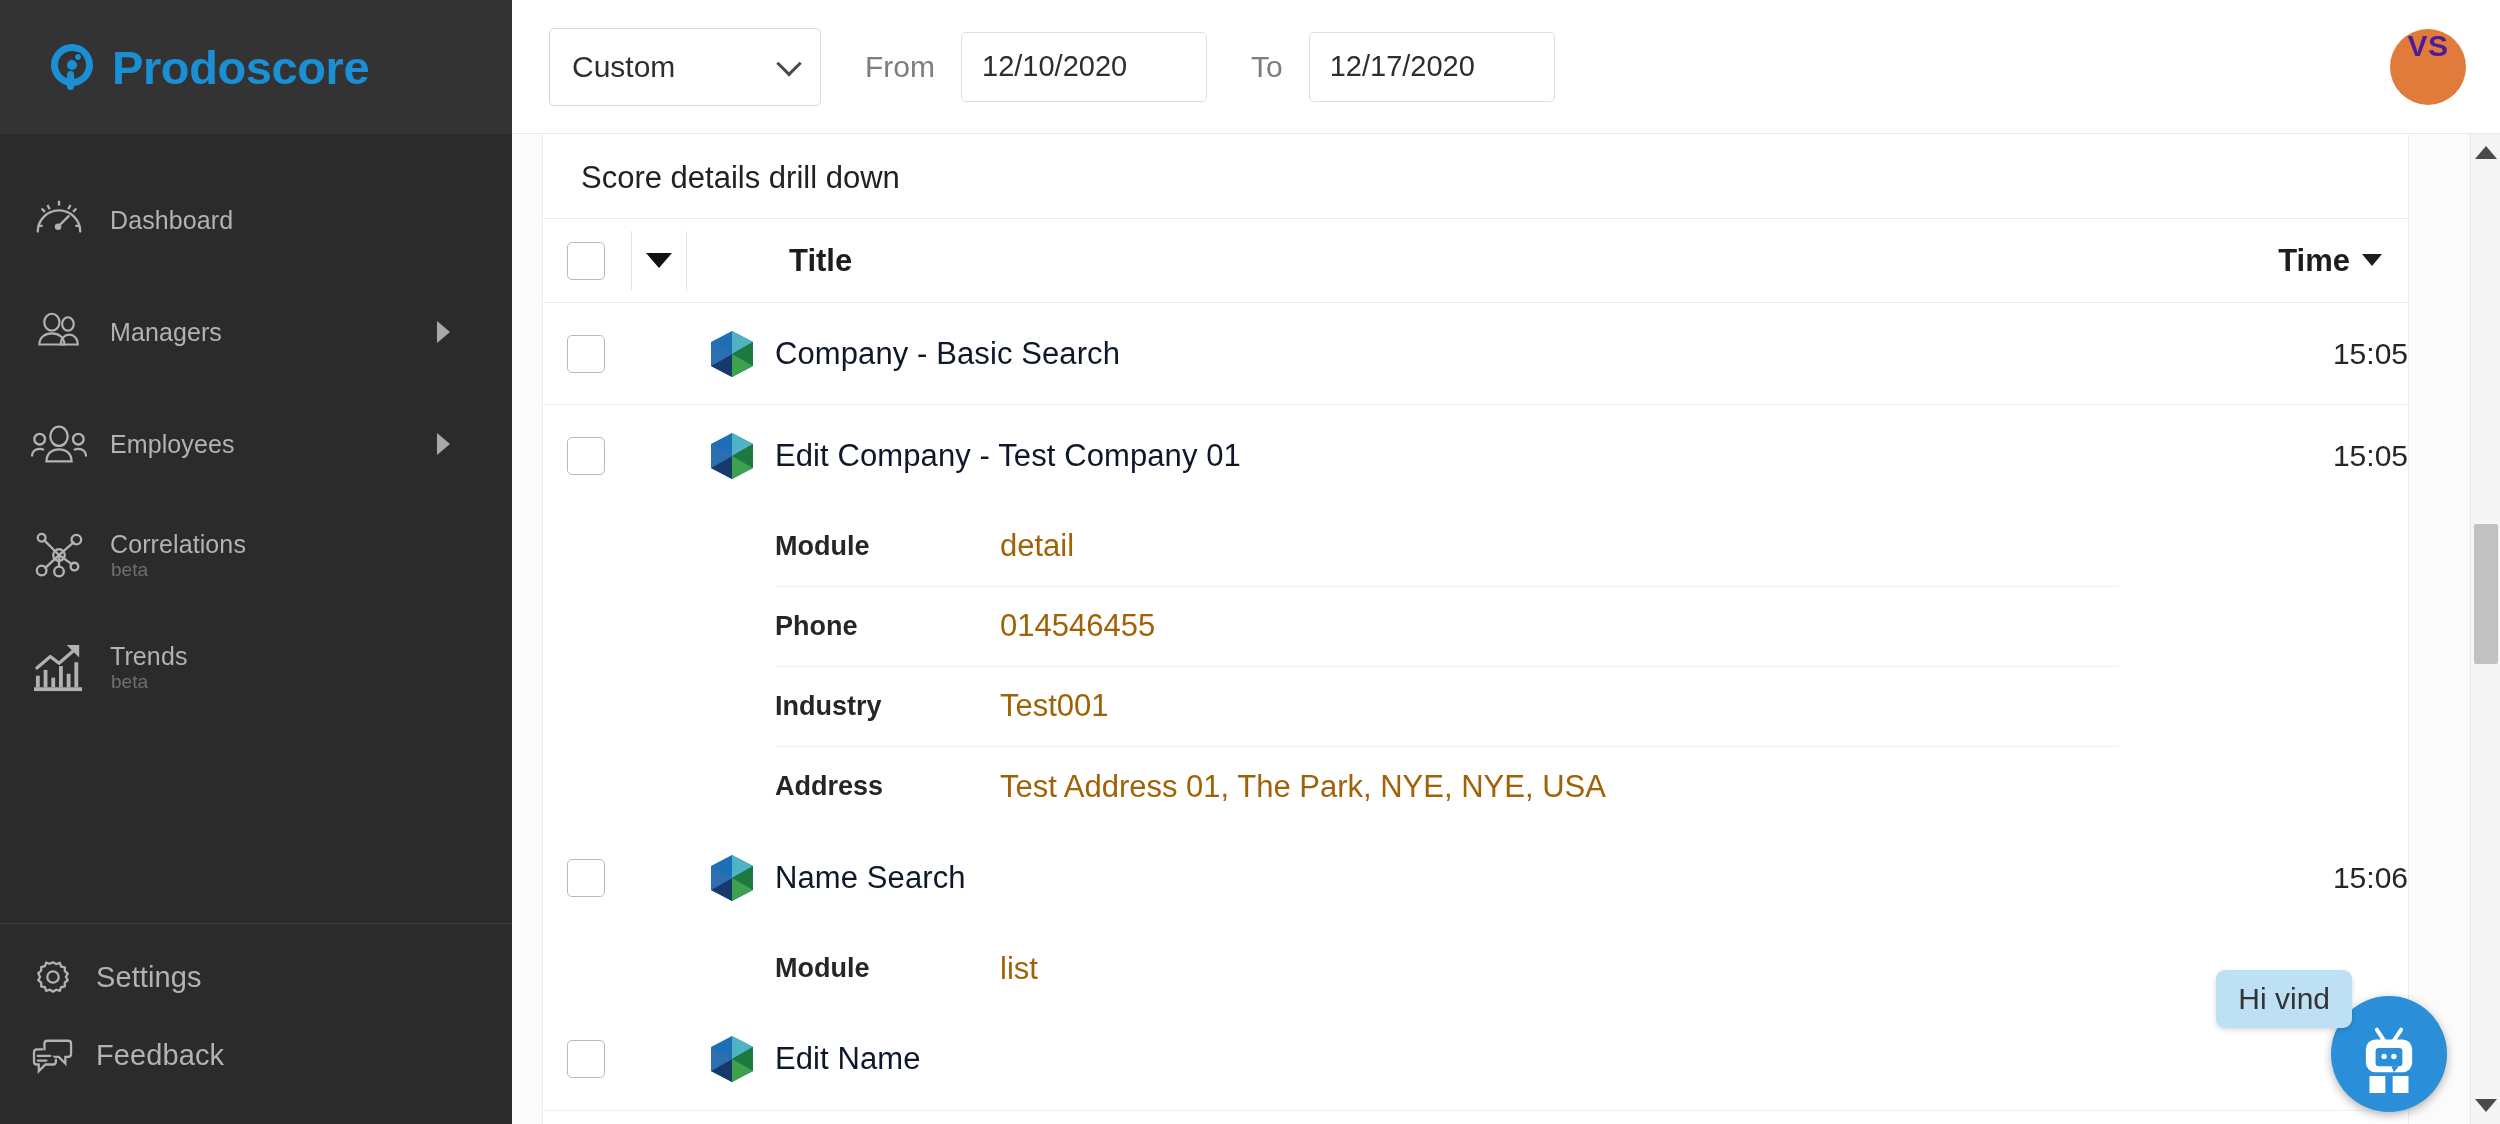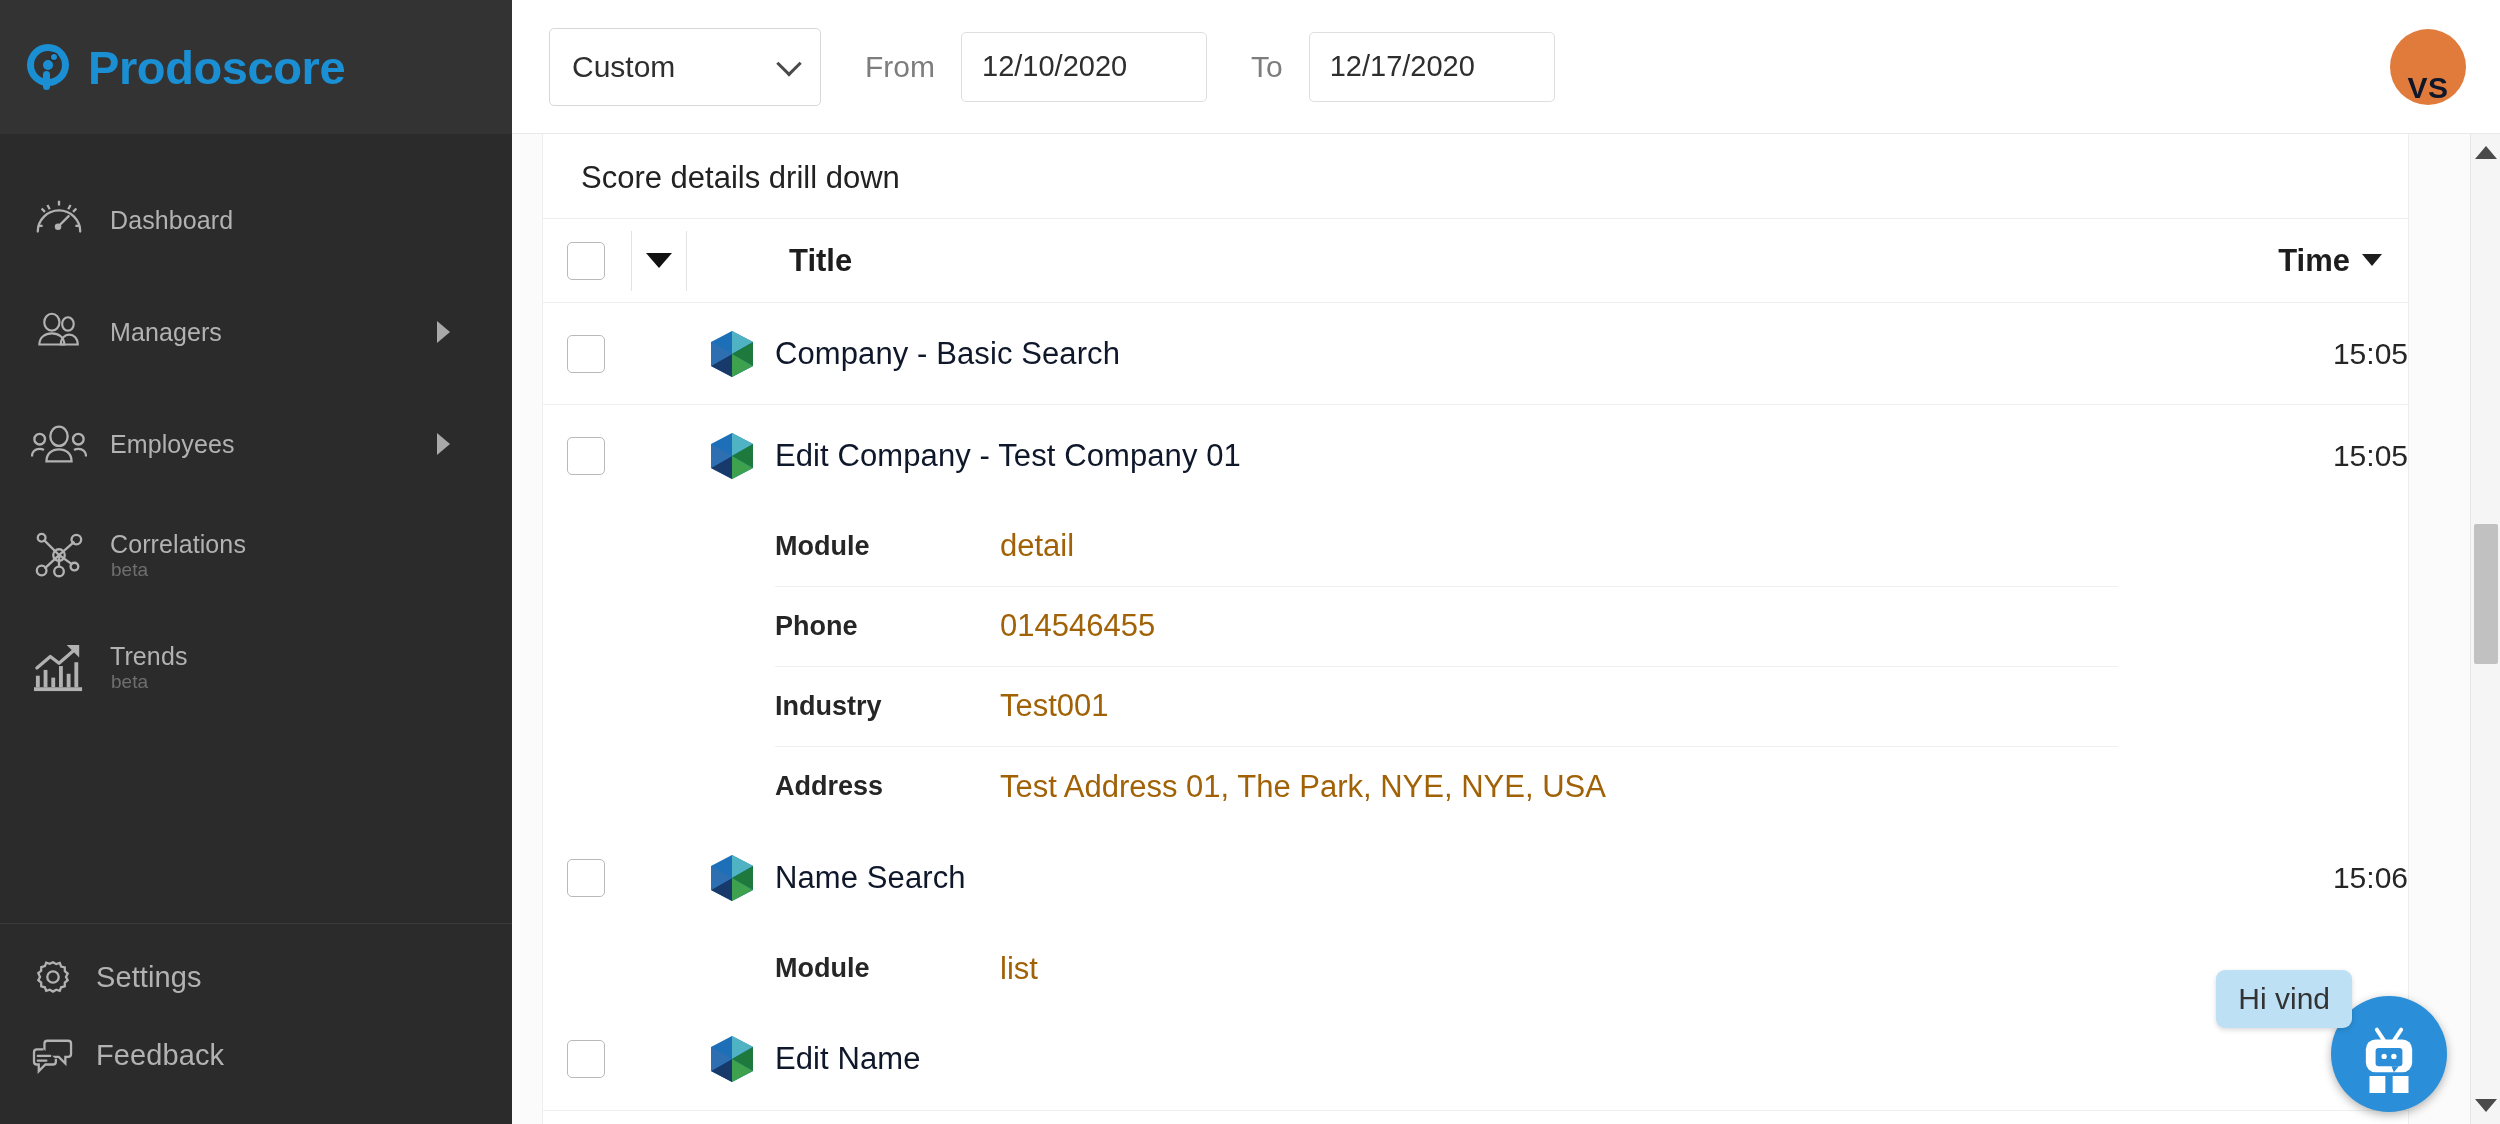--- a/index.html
+++ b/index.html
@@ -19,21 +19,21 @@
     background: #2b2b2b;
     display: flex; flex-direction: column;
     flex: 0 0 512px;
     position: relative;
     z-index: 5;
   }
   .logo-area {
     height: 134px;
     background: #333333;
     display: flex; align-items: center;
-    padding-left: 22px;
+    padding-left: 46px;
     flex: 0 0 134px;
   }
   .logo-mark { width: 52px; height: 52px; flex: 0 0 52px; margin-right: 14px; }
   .logo-text {
     font-size: 47px;
     font-weight: 600;
     color: #1b8fd4;
     letter-spacing: -0.4px;
     line-height: 1;
   }
@@ -122,22 +122,22 @@
     background: #fff;
     display: flex; align-items: center;
     padding: 0 20px;
     cursor: text;
   }
   .date-box .dv { font-size: 29px; color: #2e2e2e; }
   .avatar {
     margin-left: auto;
     width: 76px; height: 76px; border-radius: 50%;
     background: #e07b3c;
-    display: flex; align-items: flex-end; justify-content: center;
-    color: #0f172a; font-size: 30px; font-weight: 700;
+    display: flex; align-items: flex-start; justify-content: center;
+    color: #4c1d95; font-size: 30px; font-weight: 700;
     letter-spacing: 0.5px;
     cursor: pointer;
   }
 
   
   .content {
     flex: 1 1 auto;
     position: relative;
     background: #fbfbfb;
     overflow: hidden;

